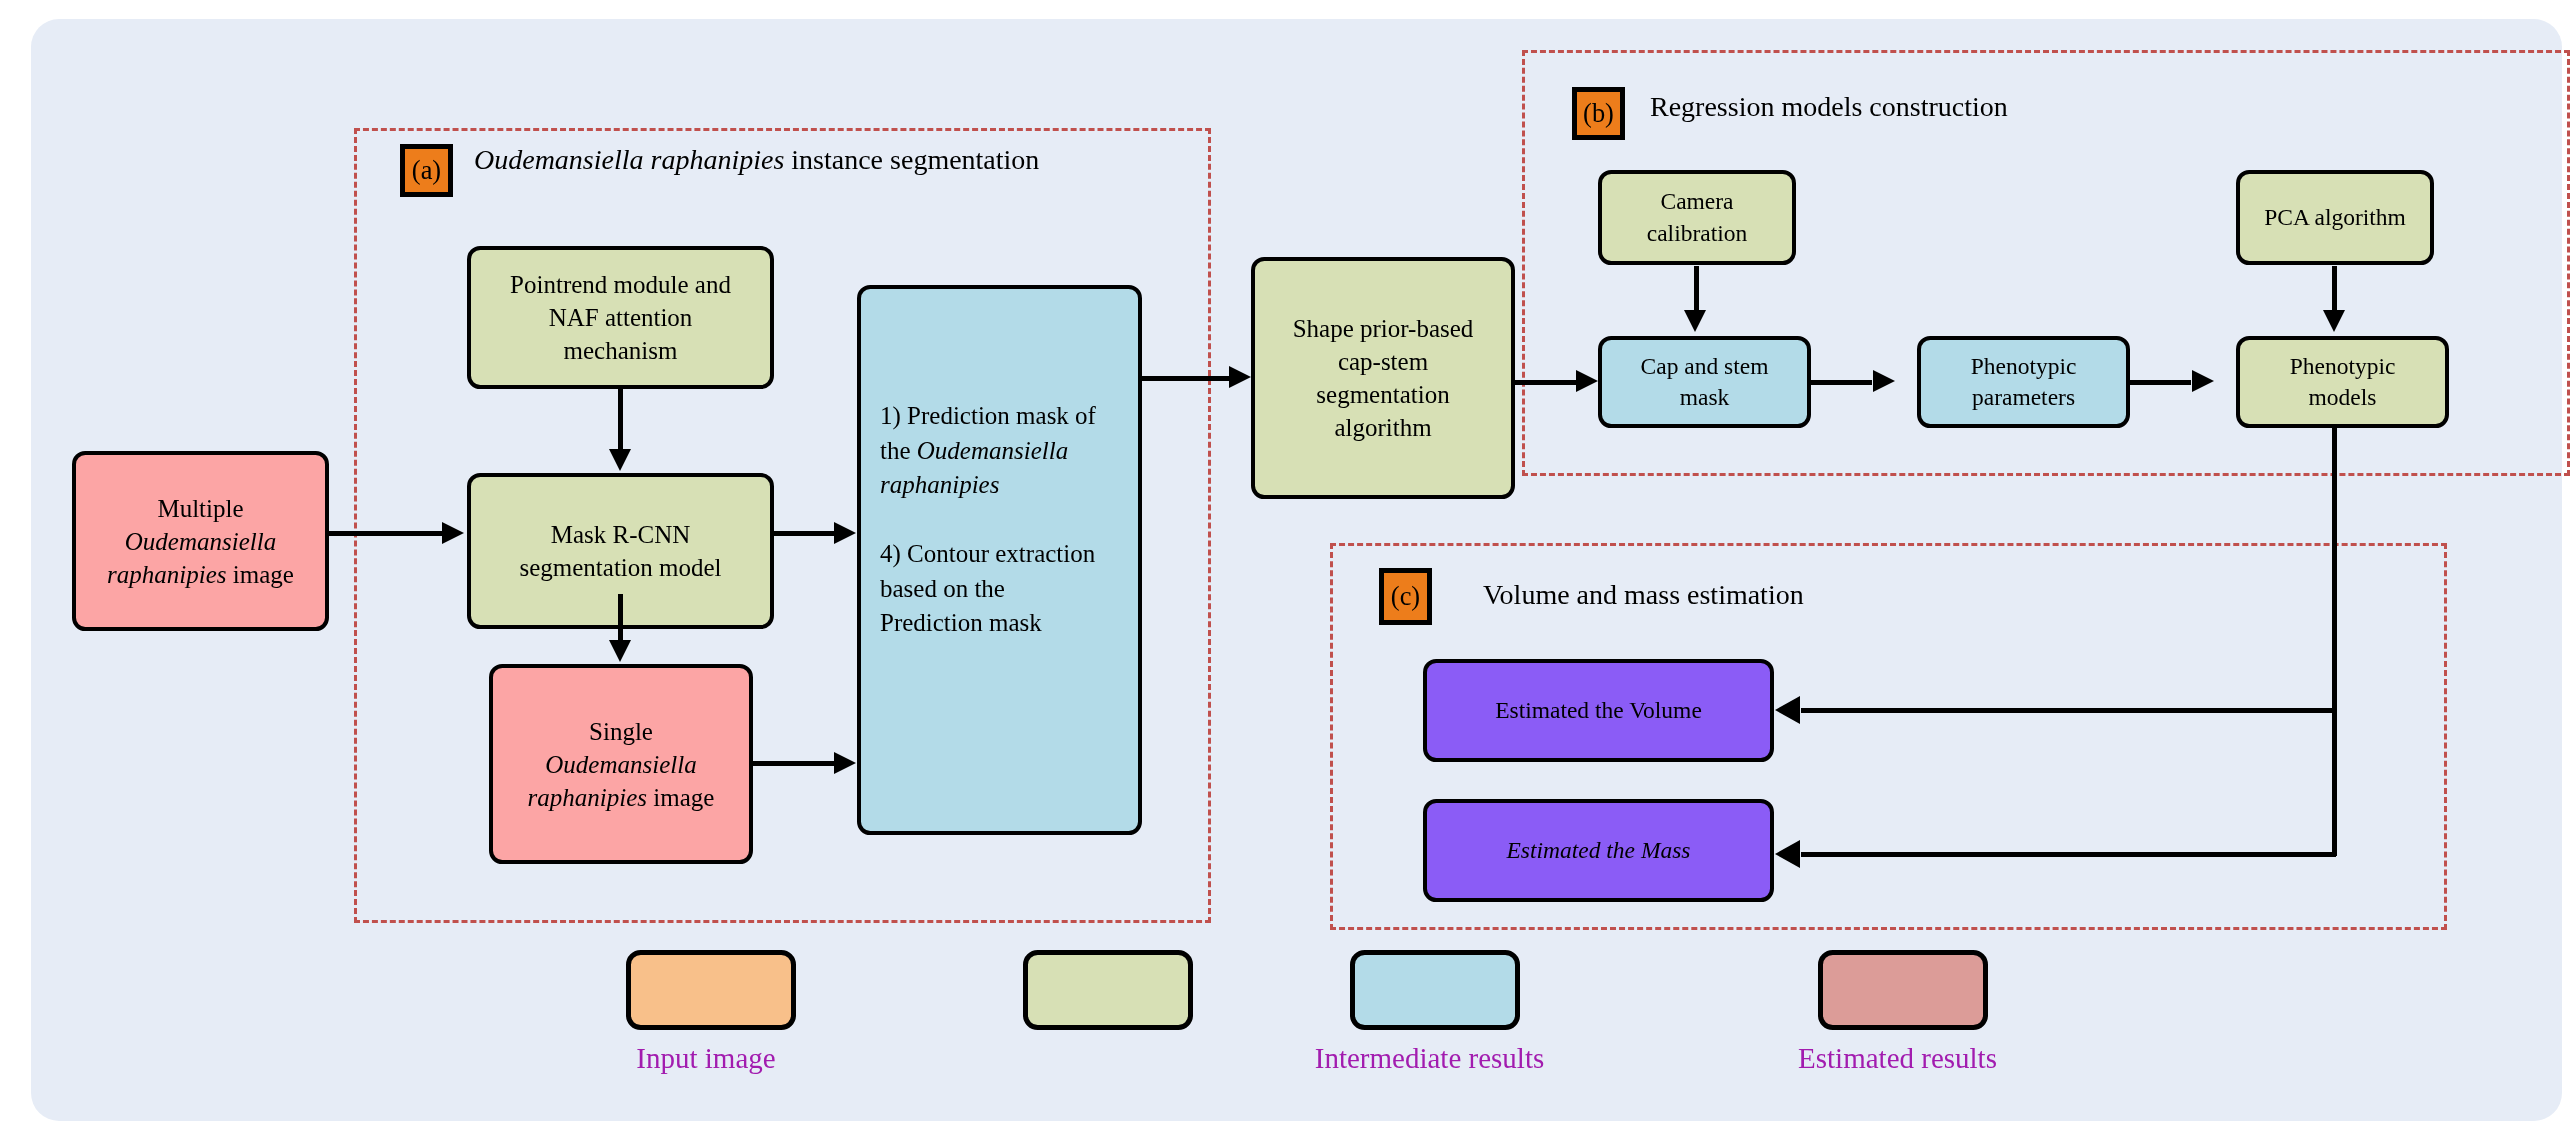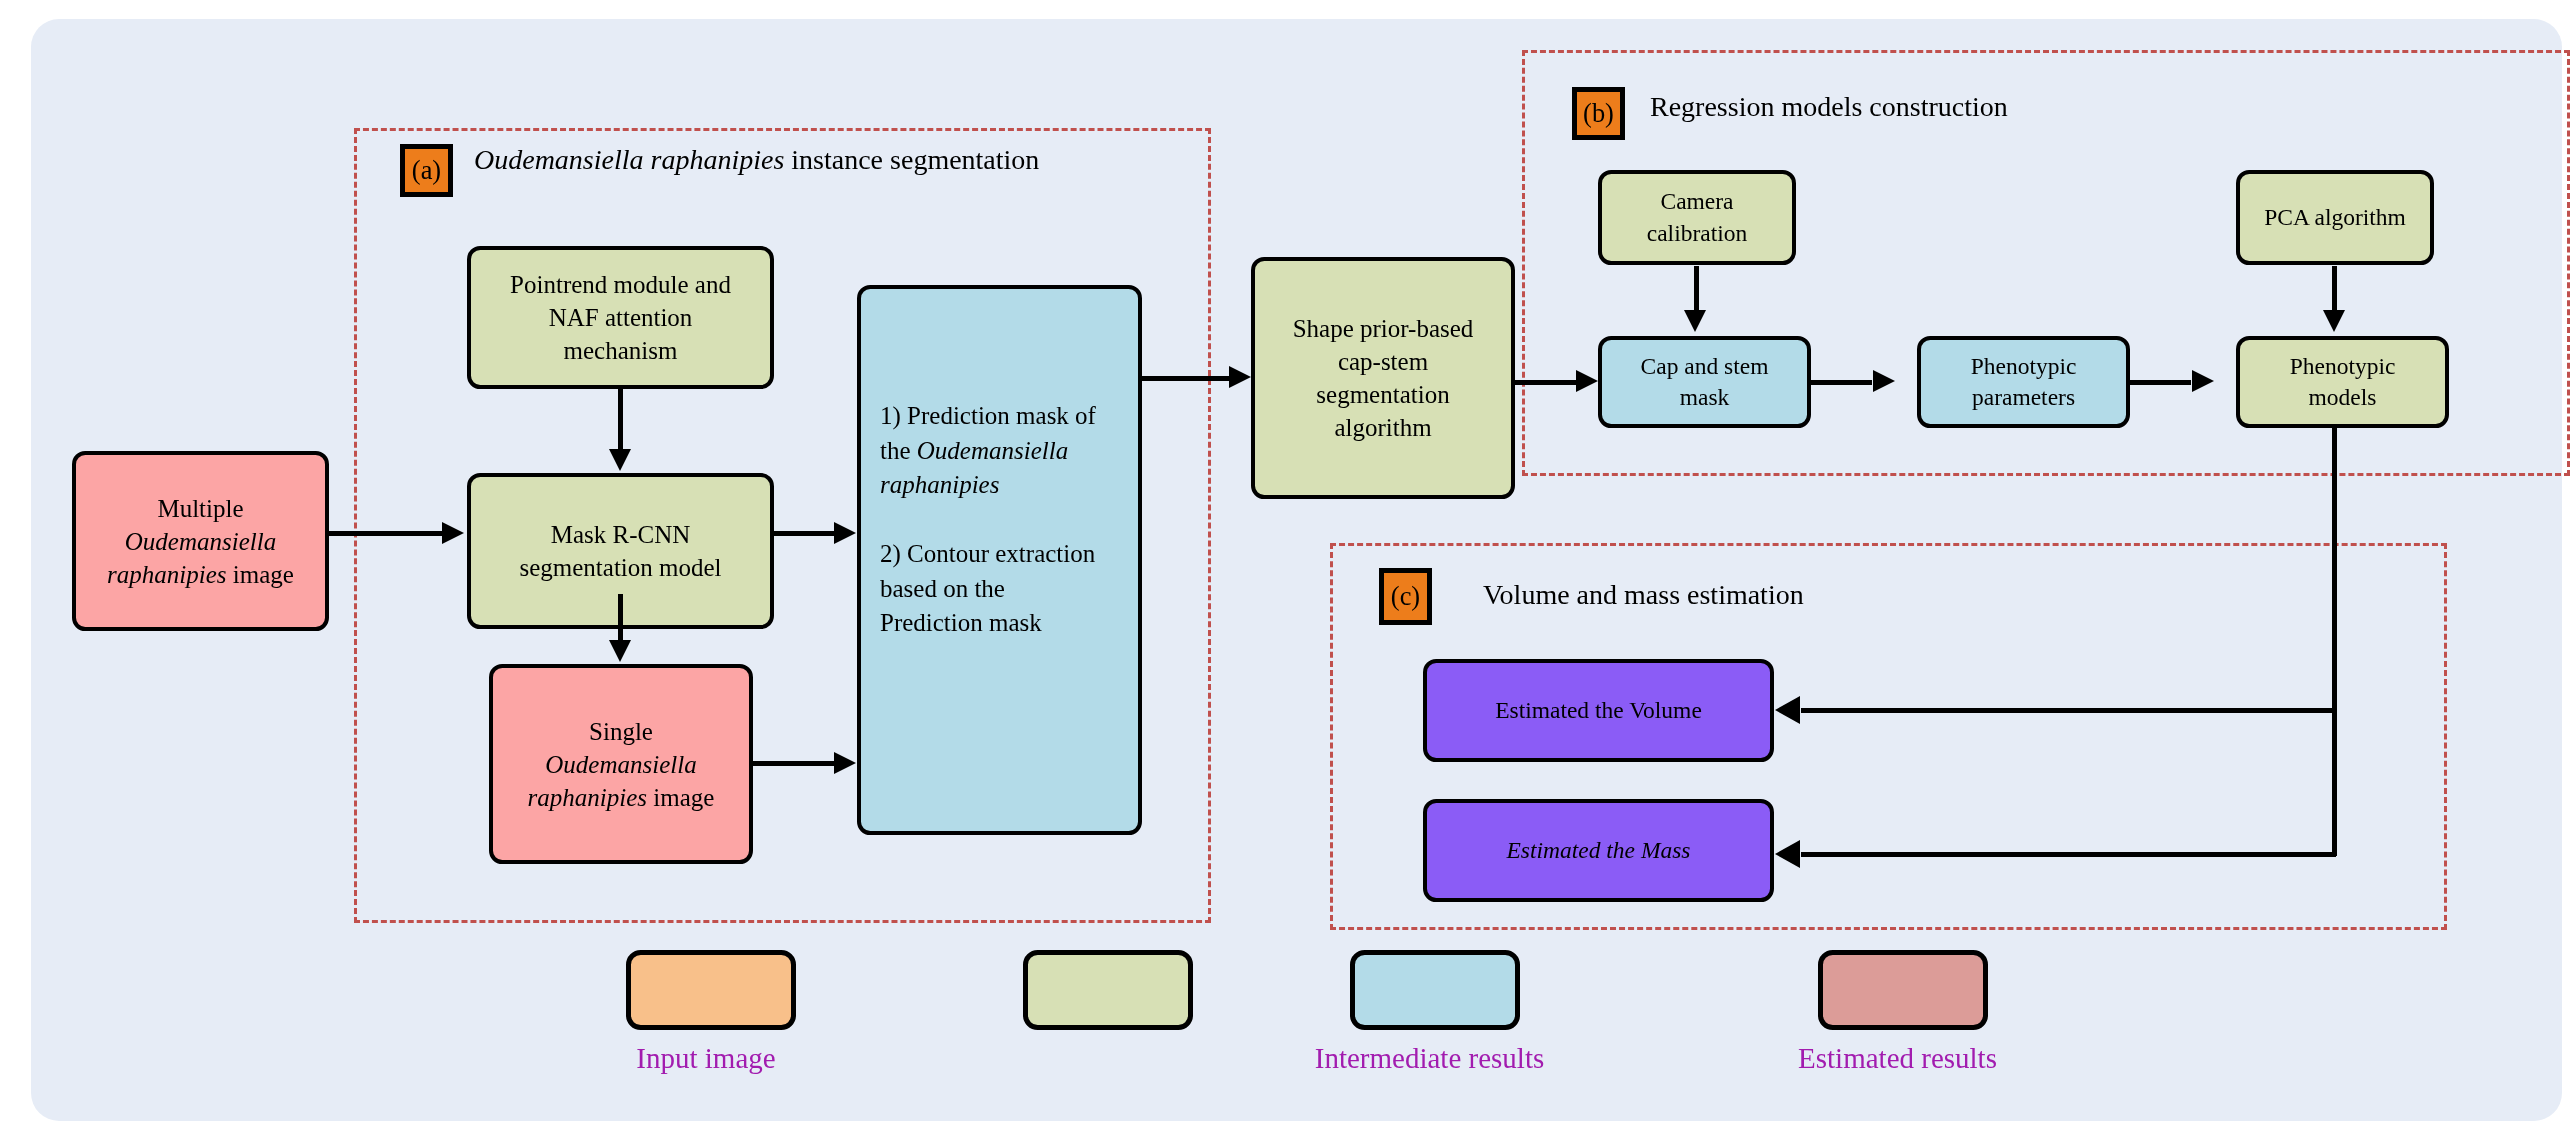--- a/index.html
+++ b/index.html
@@ -120,21 +120,21 @@
       <span class="it">raphanipies</span><span> image</span>
     </span>
   </div>
 
   <div class="node blue fs34" style="left:857px;top:285px;width:285px;height:550px;
               justify-content:flex-start;align-items:flex-start;padding:0;">
     <span class="t" style="text-align:left;padding:110px 0 0 19px;line-height:1.38;">
       <span>1) Prediction mask of</span><br>
       <span>the </span><span class="it">Oudemansiella</span><br>
       <span class="it">raphanipies</span><br><br>
-      <span>2) Contour extraction</span><br>
+      <span>4) Contour extraction</span><br>
       <span>based on the</span><br>
       <span>Prediction mask</span>
     </span>
   </div>
 
   <div class="node green fs34" style="left:1251px;top:257px;width:264px;height:242px;">
     <span class="t">
       <span>Shape prior-based</span><br>
       <span>cap-stem</span><br>
       <span>segmentation</span><br>

